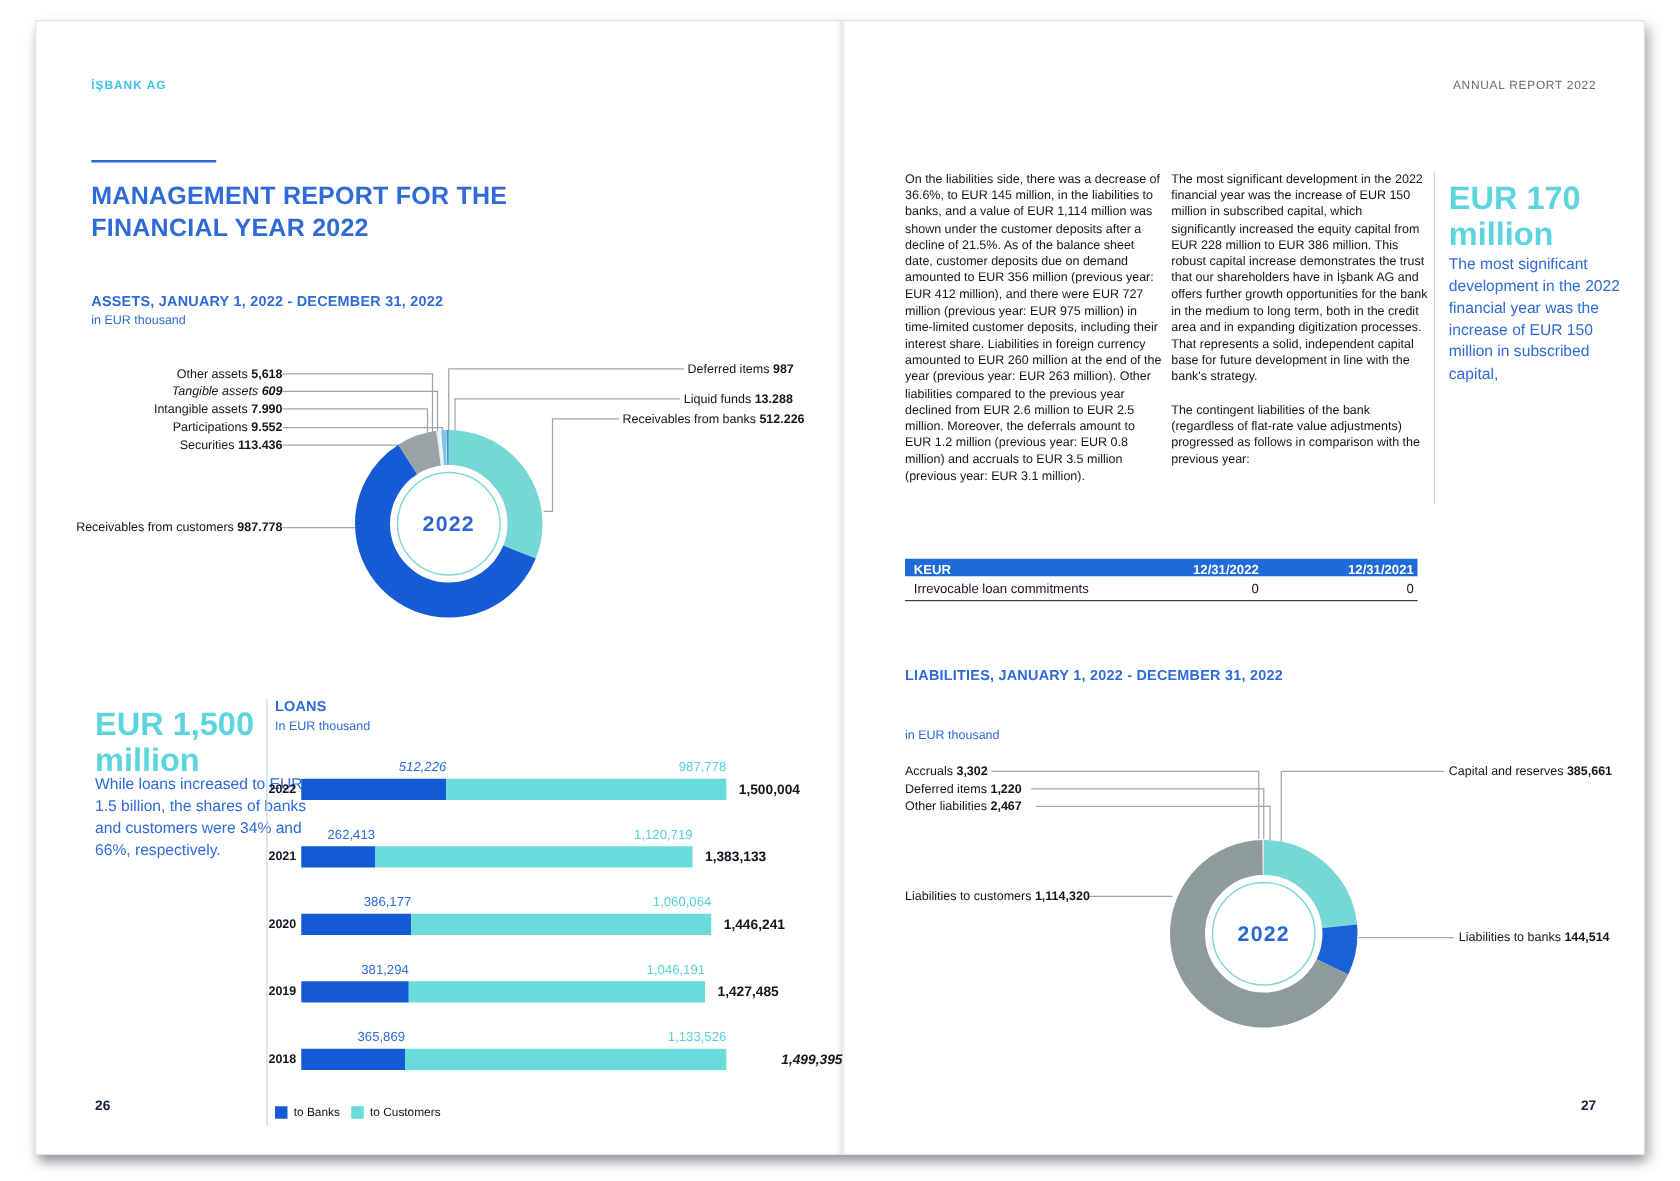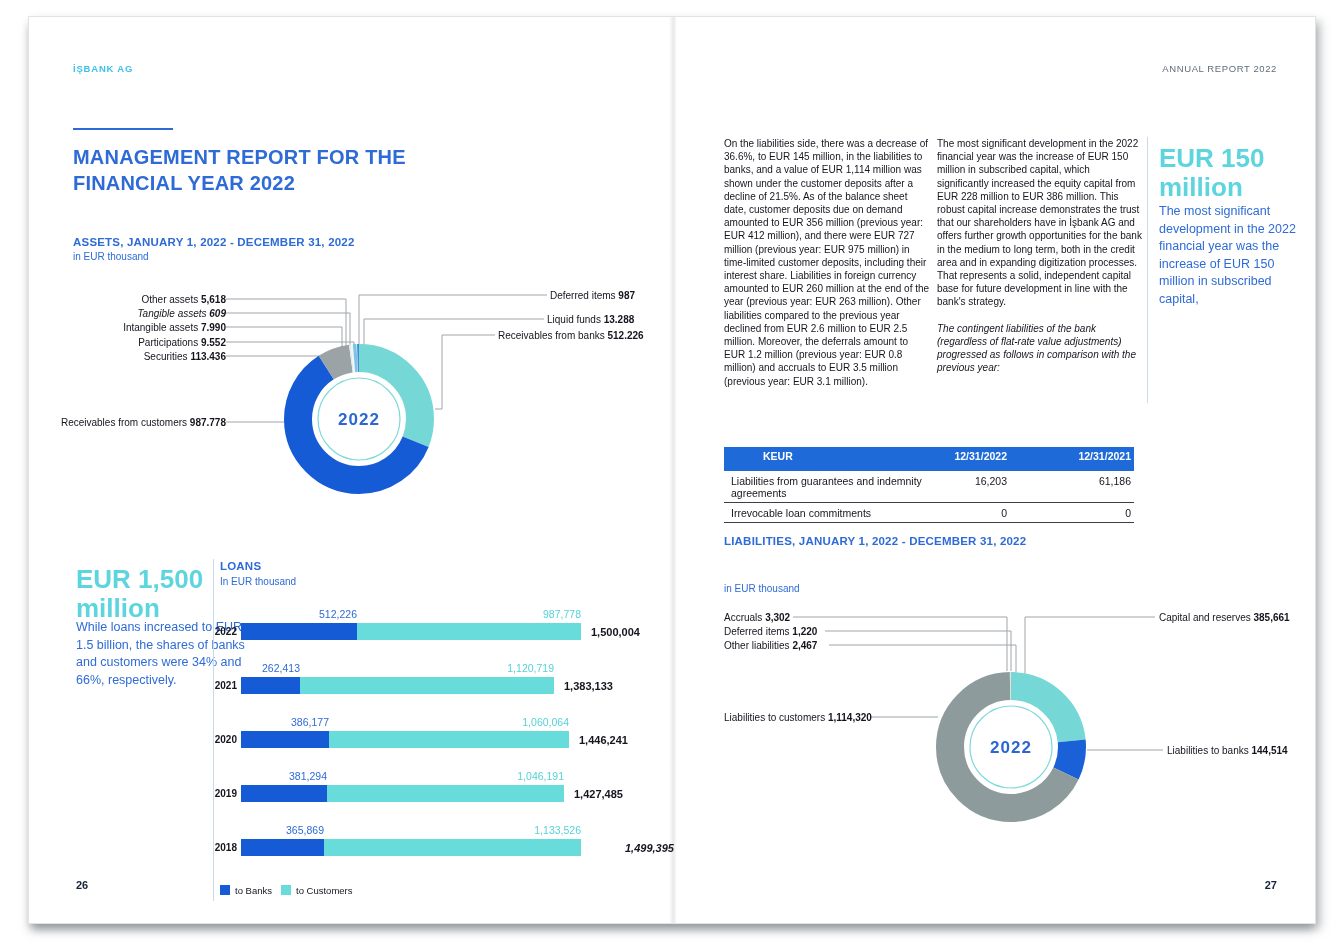--- a/index.html
+++ b/index.html
@@ -15,33 +15,33 @@
   .runhead { font-size:9.5px; letter-spacing:.6px; color:#5E6E7C; }
   .title { font-size:20px; line-height:26px; color:#2E6BD6; font-weight:600; letter-spacing:.2px; }
   .rule { background:#2E6BD6; height:2px; }
   .sec-head { font-size:11.5px; font-weight:bold; color:#2E6BD6; letter-spacing:.2px; }
   .sec-sub { font-size:10px; color:#2E6BD6; }
   .chart-label { font-size:10px; color:#14141E; white-space:nowrap; }
   .chart-label .b { font-weight:bold; }
   .callout-head { font-size:26px; line-height:29px; font-weight:bold; color:#5CD5DF; }
   .callout-body { font-size:12.5px; line-height:17.5px; color:#2E6BD6; }
   .bodytxt { font-size:10px; line-height:13.2px; color:#15151F; }
-  .bodytxt p + p { margin-top:13px;font-style:italic; }
+  .bodytxt p + p { margin-top:13px; }
   .pagenum { font-size:11px; font-weight:bold; color:#14233C; }
   .vline { width:1px; background:#C5DAEA; }
   .bar-row { position:absolute; left:0; width:644px; height:17px; }
   .bar-year { position:absolute; left:150px; width:58px; top:3px; text-align:right; font-size:10px; font-weight:bold; color:#15151F; }
   .seg { position:absolute; top:0; height:17px; }
   .val-banks { position:absolute; top:-15px; text-align:right; font-size:10.5px; color:#2E6BD6; }
   .val-cust  { position:absolute; top:-15px; text-align:right; font-size:10.5px; color:#55D2D6; }
   .val-total { position:absolute; top:3px; font-size:11px; font-weight:bold; color:#15151F; white-space:nowrap; }
   .legend-sq { position:absolute; width:10px; height:10px; }
   .legend-lb { position:absolute; font-size:9.5px; color:#15151F; }
   .tbl { position:absolute; left:51px; top:430px; width:410px; font-size:10.5px; color:#15151F; }
-  .tbl-head { display:flex; background:#1E6AD9; color:#fff; font-weight:bold; height:24px; line-height:18px;padding-left:32px; }
+  .tbl-head { display:flex; background:#1E6AD9; color:#fff; font-weight:bold; height:14px; line-height:18px; }
   .tbl-row { display:flex; padding:4px 0 3px 0; border-bottom:1px solid #3A4048; }
   .tc-label { flex:1; padding-left:7px; }
   .tc-v1 { width:85px; text-align:right; } .tc-v2 { width:127px; text-align:right; padding-right:3px; }
   svg { position:absolute; left:0; top:0; pointer-events:none; }
   svg .lead { stroke:#9FA6AA; stroke-width:1; fill:none; }
   svg .year-txt { font-family:"Liberation Sans",sans-serif; font-size:17px; font-weight:bold; fill:#2B66D4; letter-spacing:1px; }
 </style>
 </head>
 <body>
 
@@ -105,21 +105,21 @@
 
     <div class="abs vline" style="left:184px; top:542px; height:342px;"></div>
 
     <div class="abs sec-head" style="left:191px; top:543px;">LOANS</div>
     <div class="abs sec-sub" style="left:191px; top:559px;">In EUR thousand</div>
 
     <div class="bar-row" style="top:606px;">
       <div class="bar-year">2022</div>
       <div class="seg" style="left:212px; width:116px; background:#155BD5;"></div>
       <div class="seg" style="left:328px; width:224px; background:#68DBDB;"></div>
-      <div class="val-banks" style="left:212px; width:116px;">512,226</div>
+      <div class="val-banks" style="left:212px; width:116px;font-style:italic;">512,226</div>
       <div class="val-cust" style="left:212px; width:340px;">987,778</div>
       <div class="val-total" style="left:562px;">1,500,004</div>
     </div>
     <div class="bar-row" style="top:660px;">
       <div class="bar-year">2021</div>
       <div class="seg" style="left:212px; width:59px; background:#155BD5;"></div>
       <div class="seg" style="left:271px; width:254px; background:#68DBDB;"></div>
       <div class="val-banks" style="left:212px; width:59px;">262,413</div>
       <div class="val-cust" style="left:212px; width:313px;">1,120,719</div>
       <div class="val-total" style="left:535px;">1,383,133</div>
@@ -162,35 +162,30 @@
     <div class="abs runhead" style="right:40px; top:46px;">ANNUAL REPORT 2022</div>
 
     <div class="abs bodytxt" style="left:51px; top:120px; width:206px;">On the liabilities side, there was a decrease of 36.6%, to EUR 145 million, in the liabilities to banks, and a value of EUR 1,114 million was shown under the customer deposits after a decline of 21.5%. As of the balance sheet date, customer deposits due on demand amounted to EUR 356 million (previous year: EUR 412 million), and there were EUR 727 million (previous year: EUR 975 million) in time-limited customer deposits, including their interest share. Liabilities in foreign currency amounted to EUR 260 million at the end of the year (previous year: EUR 263 million). Other liabilities compared to the previous year declined from EUR 2.6 million to EUR 2.5 million. Moreover, the deferrals amount to EUR 1.2 million (previous year: EUR 0.8 million) and accruals to EUR 3.5 million (previous year: EUR 3.1 million).</div>
     <div class="abs bodytxt" style="left:264px; top:120px; width:206px;">
       <p>The most significant development in the 2022 financial year was the increase of EUR 150 million in subscribed capital, which significantly increased the equity capital from EUR 228 million to EUR 386 million. This robust capital increase demonstrates the trust that our shareholders have in İşbank AG and offers further growth opportunities for the bank in the medium to long term, both in the credit area and in expanding digitization processes. That represents a solid, independent capital base for future development in line with the bank's strategy.</p>
       <p>The contingent liabilities of the bank (regardless of flat-rate value adjustments) progressed as follows in comparison with the previous year:</p>
     </div>
     <div class="abs vline" style="left:474px; top:120px; height:266px;"></div>
 
     <div class="abs callout-head" style="left:486px; top:127px;">
-      <div>EUR 150</div>
+      <div>EUR 170</div>
       <div>million</div>
     </div>
     <div class="abs callout-body" style="left:486px; top:186px; width:152px;">The most significant development in the 2022 financial year was the increase of EUR 150 million in subscribed capital,</div>
 
     <div class="tbl">
       <div class="tbl-head">
         <div class="tc-label">KEUR</div>
         <div class="tc-v1">12/31/2022</div>
         <div class="tc-v2">12/31/2021</div>
-      </div>
-      <div class="tbl-row">
-        <div class="tc-label">Liabilities from guarantees and indemnity agreements</div>
-        <div class="tc-v1">16,203</div>
-        <div class="tc-v2">61,186</div>
       </div>
       <div class="tbl-row">
         <div class="tc-label">Irrevocable loan commitments</div>
         <div class="tc-v1">0</div>
         <div class="tc-v2">0</div>
       </div>
     </div>
 
     <div class="abs sec-head" style="left:51px; top:518px;">LIABILITIES, JANUARY 1, 2022 - DECEMBER 31, 2022</div>
     <div class="abs sec-sub" style="left:51px; top:566px;">in EUR thousand</div>

